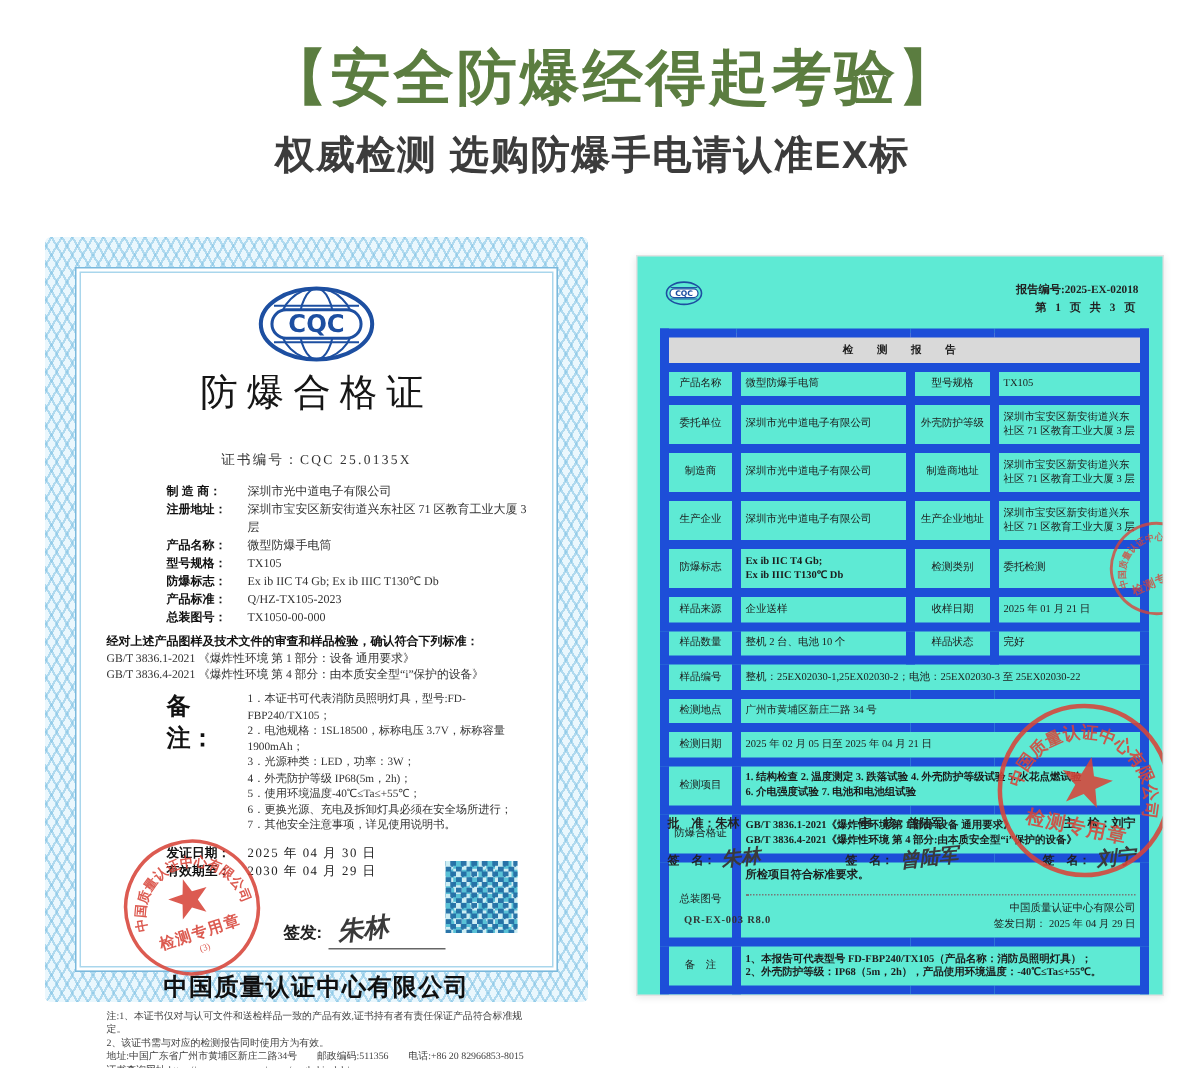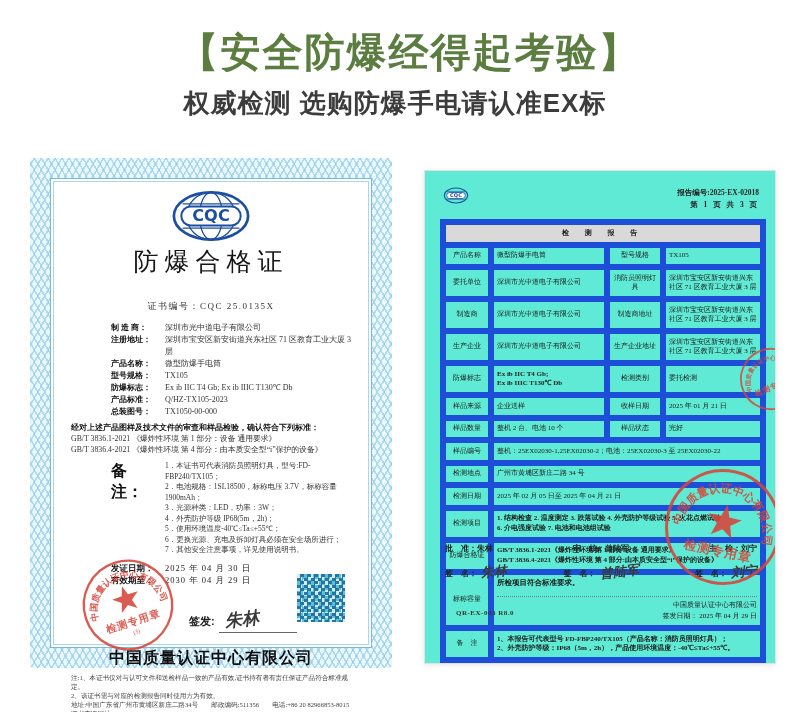--- a/index.html
+++ b/index.html
@@ -21,21 +21,21 @@
     border-radius:4px;}
   .cert-inner{position:absolute;inset:20px;background:#fff;border:1px solid #7ab9dd;
     box-shadow:inset 0 0 0 2px #fff, inset 0 0 0 3px #a9d6ec;}
   .cert-body{position:absolute;inset:8px 20px 6px 20px;font-family:"Liberation Serif",serif;color:#2b2b2b;}
   .cqc-logo{display:block;margin:2px auto 0 auto;}
   .cert-title{text-align:center;font-size:25px;font-weight:400;letter-spacing:6px;color:#161616;
     font-family:"Liberation Sans",sans-serif;margin-top:2px;}
   .cert-no{text-align:center;font-size:9px;letter-spacing:1.5px;margin-top:22px;color:#333;}
   .cert-fields{margin-top:9px;}
   .cf-row{display:flex;font-size:8px;line-height:12px;}
-  .cf-label{font-weight:800;width:54px;flex:0 0 auto;font-family:Liberation Serif, serif;color:#111;padding-left:40px;}
+  .cf-label{font-weight:800;width:54px;flex:0 0 auto;font-family:Liberation Sans, sans-serif;color:#111;padding-left:40px;}
   .cf-value{flex:1;color:#333;}
   .cert-confirm{font-size:8px;font-weight:800;margin-top:4px;font-family:"Liberation Sans",sans-serif;color:#111;}
   .cert-std{font-size:7.8px;line-height:11px;color:#333;}
   .cert-notes{display:flex;margin-top:6px;}
   .cert-notes .cf-label{width:54px;}
   .note-line{font-size:7.5px;line-height:10.5px;color:#333;}
   .cert-dates{margin-top:6px;}
   .cd-row{display:flex;font-size:8.5px;line-height:12px;}
   .cd-row .cf-label{width:54px;}
   .cd-value{letter-spacing:1px;color:#222;}
@@ -222,21 +222,21 @@
         </tr>
     <tr>
       <td class="rt-label">产品名称</td>
           <td>微型防爆手电筒</td>
       <td class="rt-label">型号规格</td>
           <td>TX105</td>
     </tr>
     <tr>
       <td class="rt-label">委托单位</td>
           <td>深圳市光中道电子有限公司</td>
-      <td class="rt-label">消防员照明灯具</td>
+      <td class="rt-label">外壳防护等级</td>
           <td>深圳市宝安区新安街道兴东社区 71 区教育工业大厦 3 层</td>
     </tr>
     <tr>
       <td class="rt-label">制造商</td>
           <td>深圳市光中道电子有限公司</td>
       <td class="rt-label">制造商地址</td>
           <td>深圳市宝安区新安街道兴东社区 71 区教育工业大厦 3 层</td>
     </tr>
     <tr>
       <td class="rt-label">生产企业</td>
@@ -279,21 +279,21 @@
       <td class="rt-label">检测项目</td>
           <td colspan="3" class="pre">1. 结构检查  2. 温度测定  3. 跌落试验  4. 外壳防护等级试验  5. 火花点燃试验
 6. 介电强度试验  7. 电池和电池组试验</td>
     </tr>
     <tr>
       <td class="rt-label">防爆合格证</td>
           <td colspan="3" class="pre">GB/T 3836.1-2021《爆炸性环境 第 1 部分:设备 通用要求》
 GB/T 3836.4-2021《爆炸性环境 第 4 部分:由本质安全型“i”保护的设备》</td>
     </tr>
     <tr>
-      <td class="rt-label">标称容量</td>
+      <td class="rt-label">总装图号</td>
       <td colspan="3">
         <div class="rt-conc-main">所检项目符合标准要求。</div>
         <div class="rt-conc-sign">
           <div>中国质量认证中心有限公司</div>
           <div>签发日期： 2025 年 04 月 29 日</div>
         </div>
       </td>
     </tr>
     <tr>
       <td class="rt-label">备　注</td>

